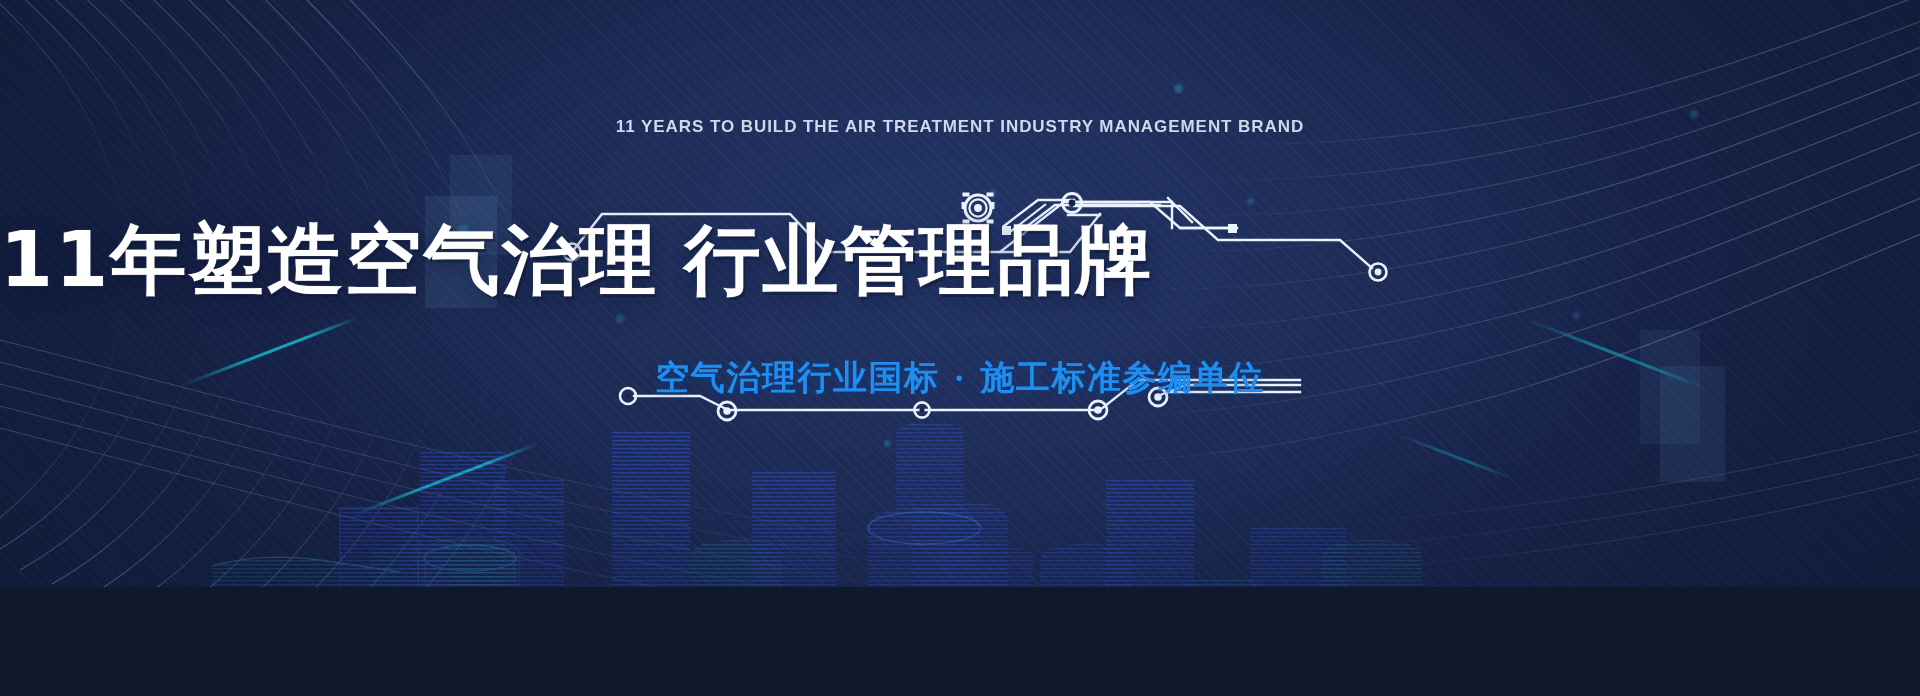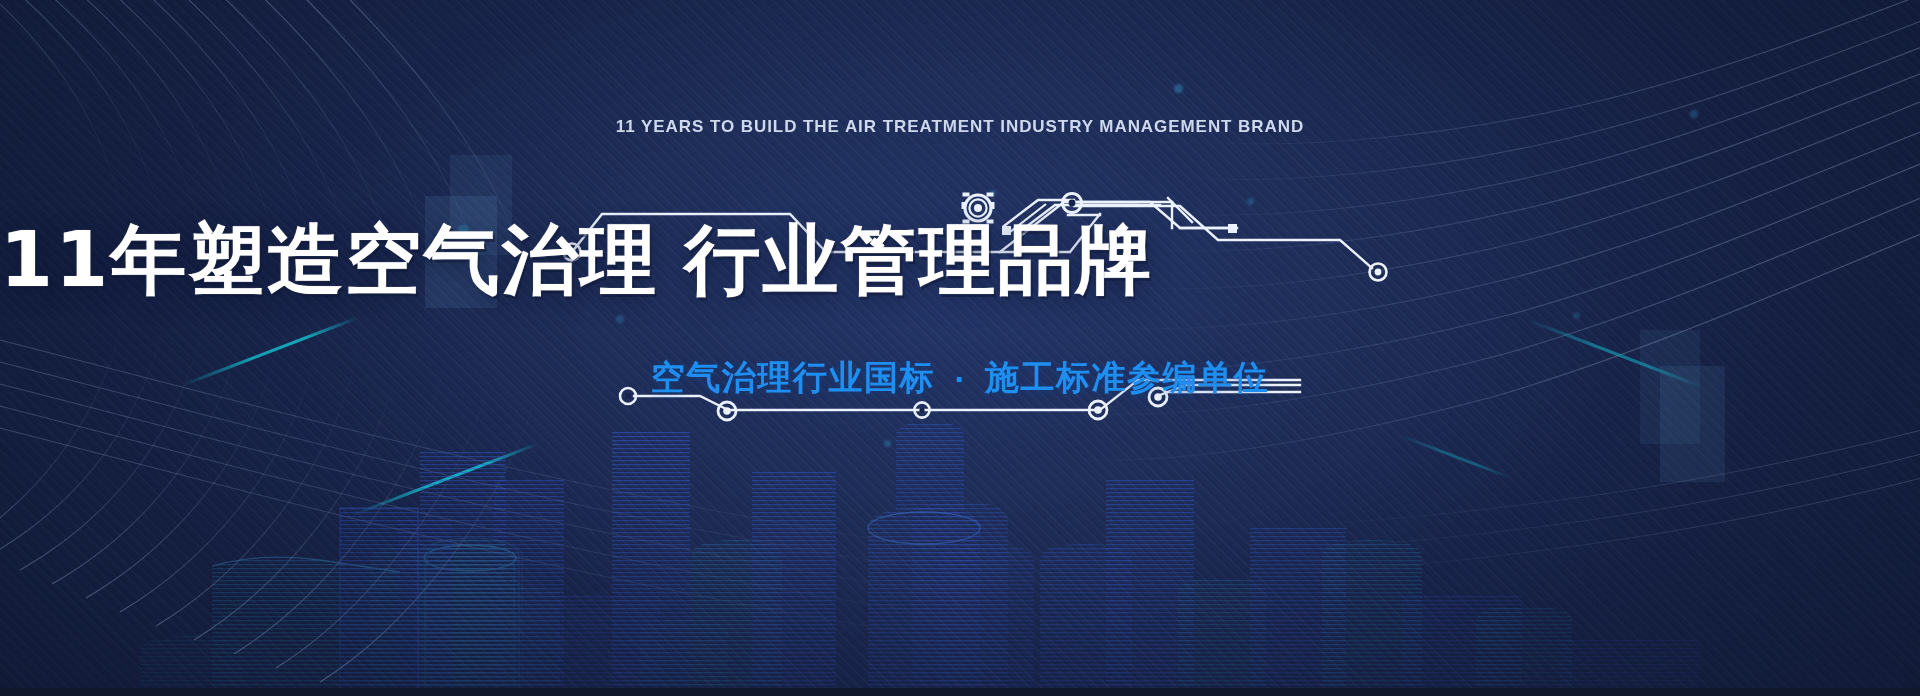--- a/index.html
+++ b/index.html
@@ -8,21 +8,21 @@
     padding: 0;
     background: #10182c;
   }
   body {
     font-family: "Liberation Sans", "DejaVu Sans", sans-serif;
   }
 
   #banner {
     position: relative;
     width: 1920px;
-    height: 688px;
+    height: 587px;
     overflow: hidden;
     background: #1d2c55;
     background-image:
       radial-gradient(ellipse 900px 500px at 50% 42%, #24366a 0%, #1e2d58 45%, #1a2750 75%, #18244a 100%);
   }
 
   
   .layer { position: absolute; inset: 0; pointer-events: none; }
 
   .diag-stripes {
@@ -106,21 +106,21 @@
   .subline {
     position: absolute;
     left: 0; right: 0;
     top: 355px;
     text-align: center;
     color: #1f8ef1;
     font-size: 34px;
     font-weight: 700;
     letter-spacing: .045em;
     white-space: nowrap;
-    font-family: Liberation Mono, monospace;
+    font-family: Liberation Serif, serif;
     text-shadow: 0 2px 10px rgba(12,70,150,.45);
   }
   .subline .sep { padding: 0 14px; }
 
   
   .svg-layer {
     position: absolute;
     inset: 0;
     width: 1920px;
     height: 696px;

